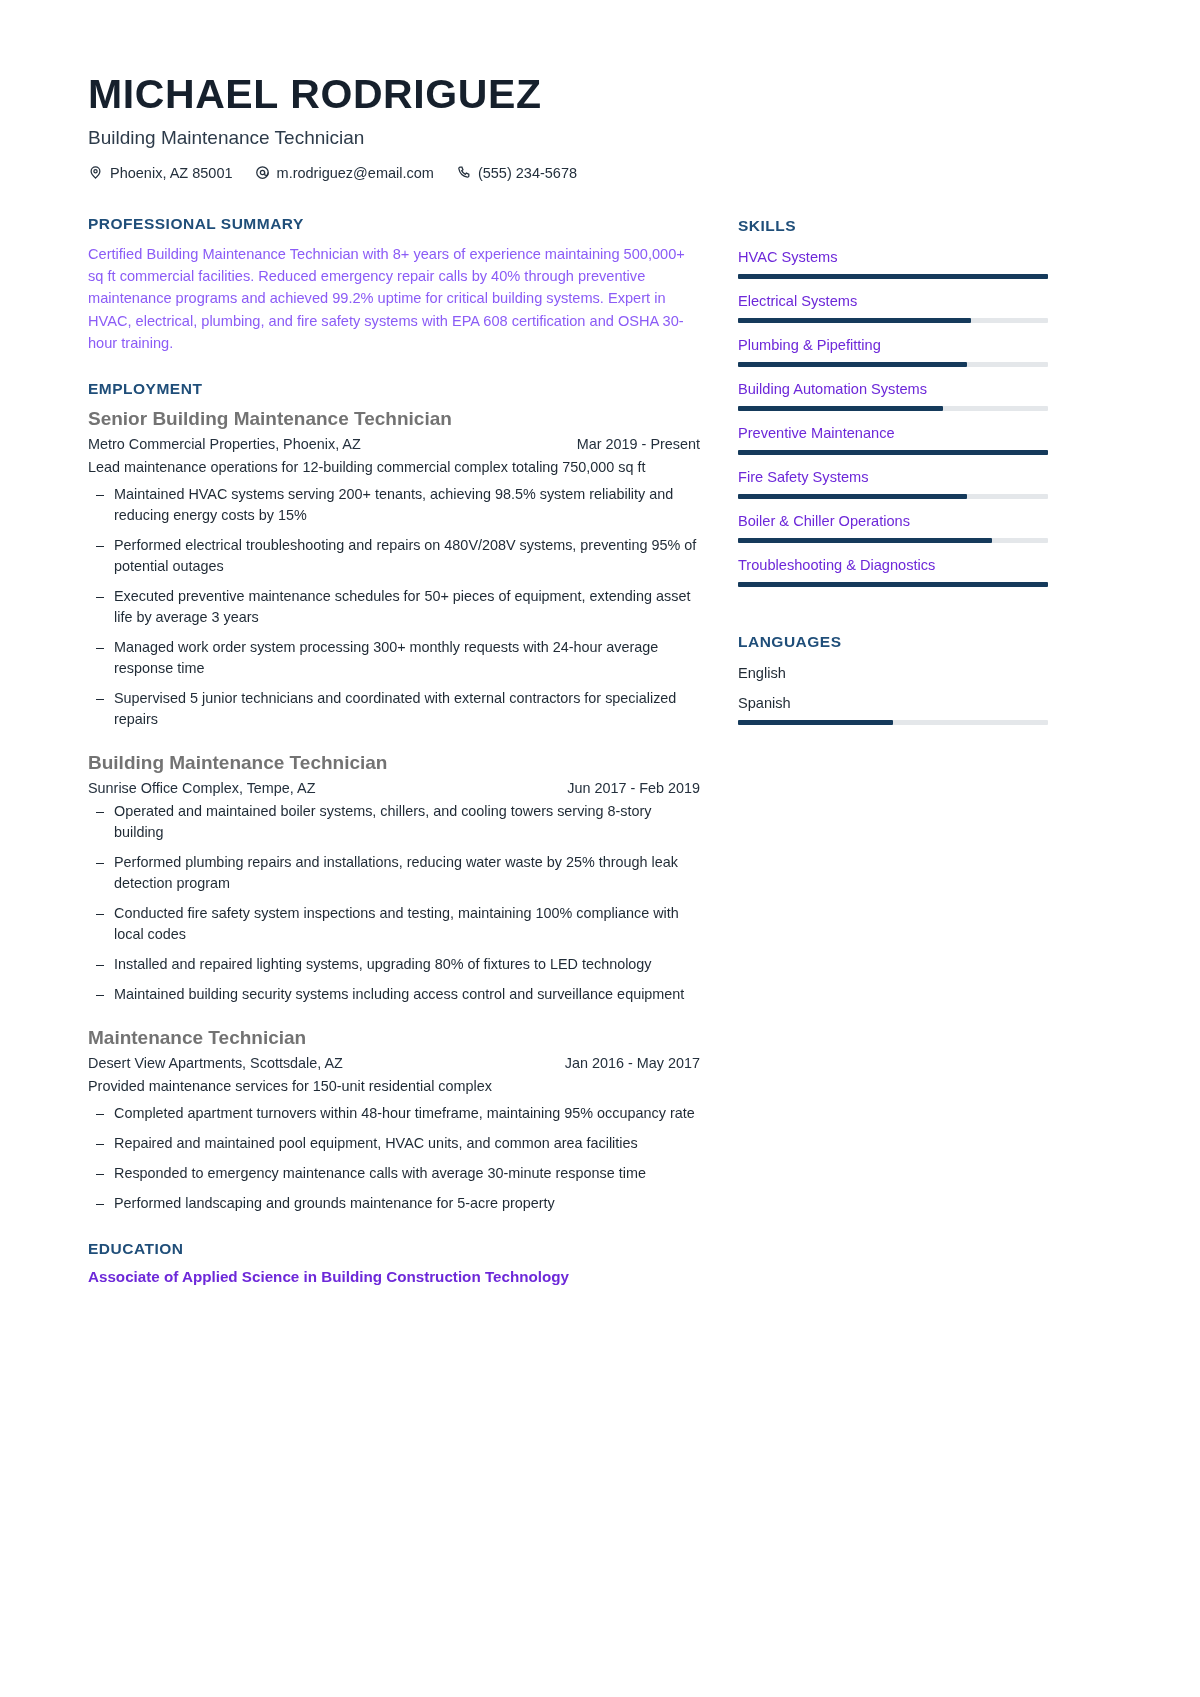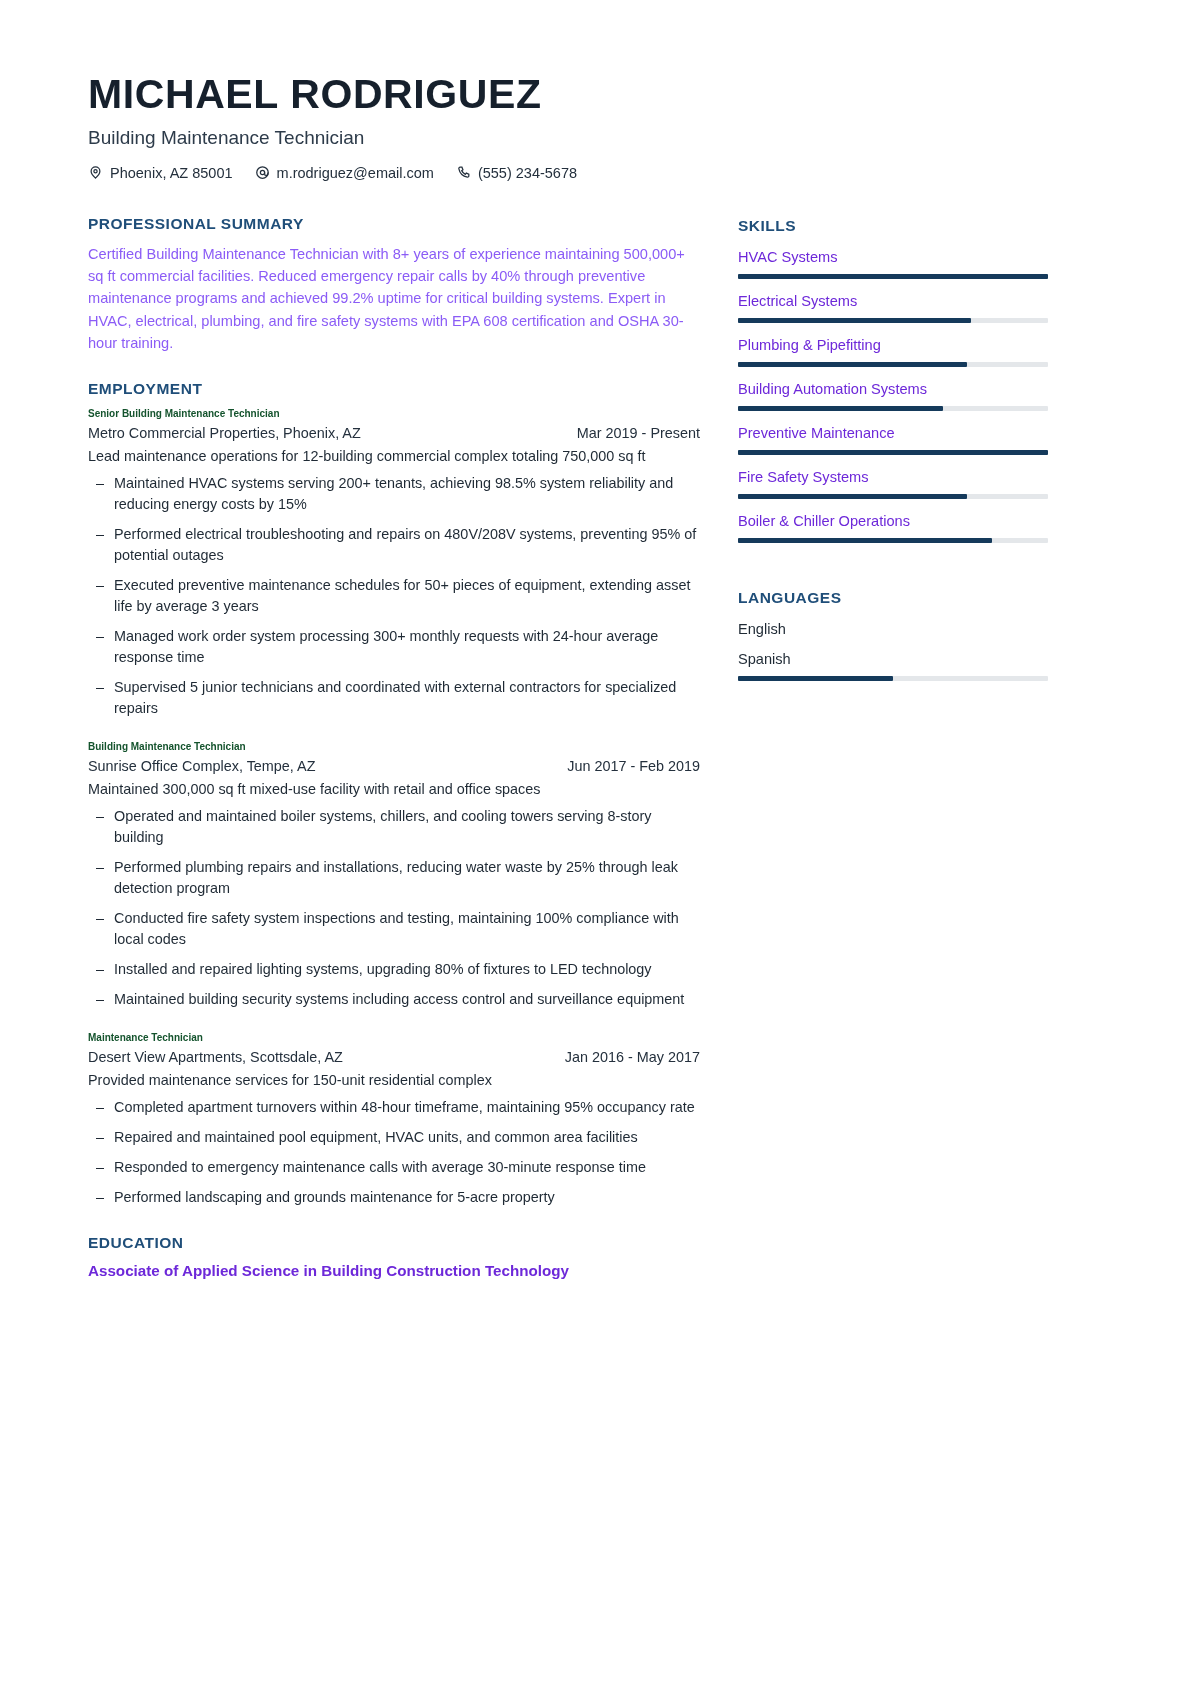--- a/index.html
+++ b/index.html
@@ -59,23 +59,23 @@
   .section { margin-bottom: 26px; }
 
   .summary-text {
     font-size: 14.6px;
     line-height: 1.52;
     color: #8b5cf6;
   }
 
   .job { margin-bottom: 22px; }
   .job-role {
-    font-size: 10px;
+    font-size: 19px;
     font-weight: bold;
-    color: #14532d;
+    color: #737373;
     margin-bottom: 6px;
   }
   .job-meta {
     display: flex;
     justify-content: space-between;
     align-items: flex-start;
     font-size: 14.4px;
     color: #24303d;
     margin-bottom: 5px;
   }
@@ -205,21 +205,20 @@
             <li>Supervised 5 junior technicians and coordinated with external contractors for specialized repairs</li>
           </ul>
         </div>
 
         <div class="job">
           <div class="job-role">Building Maintenance Technician</div>
           <div class="job-meta">
             <span>Sunrise Office Complex, Tempe, AZ</span>
             <span class="job-dates">Jun 2017 - Feb 2019</span>
           </div>
-          <div class="job-desc">Maintained 300,000 sq ft mixed-use facility with retail and office spaces</div>
           <ul class="bullets">
             <li>Operated and maintained boiler systems, chillers, and cooling towers serving 8-story building</li>
             <li>Performed plumbing repairs and installations, reducing water waste by 25% through leak detection program</li>
             <li>Conducted fire safety system inspections and testing, maintaining 100% compliance with local codes</li>
             <li>Installed and repaired lighting systems, upgrading 80% of fixtures to LED technology</li>
             <li>Maintained building security systems including access control and surveillance equipment</li>
           </ul>
         </div>
 
         <div class="job">
@@ -285,20 +284,26 @@
           <div class="bar-track">
               <div class="bar-fill" style="width:74%"></div>
             </div>
         </div>
         <div class="skill-row">
           <div class="skill-label">Boiler &amp; Chiller Operations</div>
           <div class="bar-track">
               <div class="bar-fill" style="width:82%"></div>
             </div>
         </div>
+        <div class="skill-row">
+          <div class="skill-label">Troubleshooting &amp; Diagnostics</div>
+          <div class="bar-track">
+              <div class="bar-fill" style="width:100%"></div>
+            </div>
+        </div>
       </div>
 
       <div class="right-block-gap"></div>
 
       <div class="section">
         <div class="section-title">LANGUAGES</div>
         <div class="lang-row">
           <div class="lang-label">English</div>
         </div>
         <div class="lang-row">

